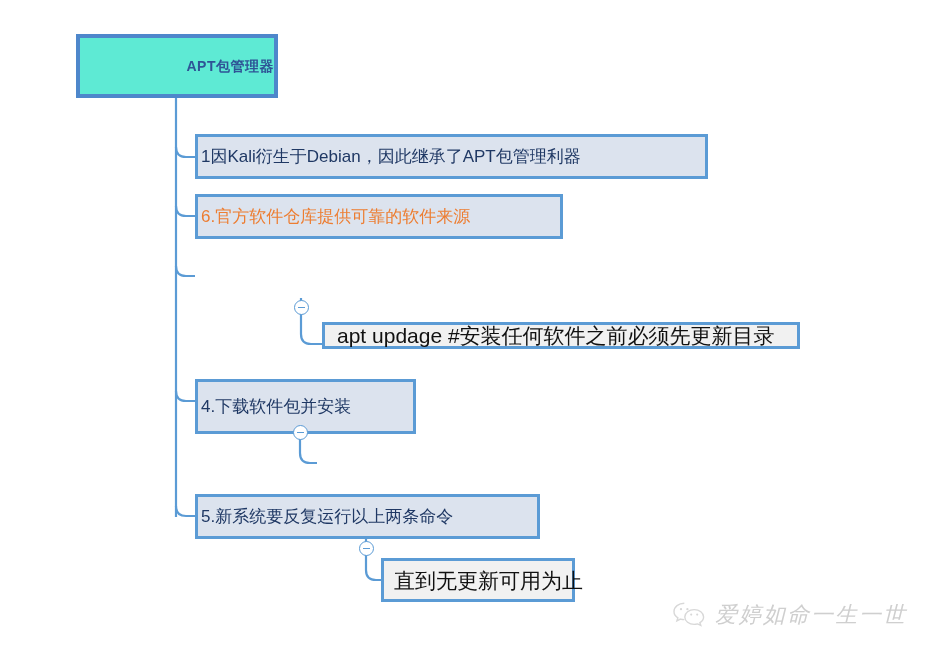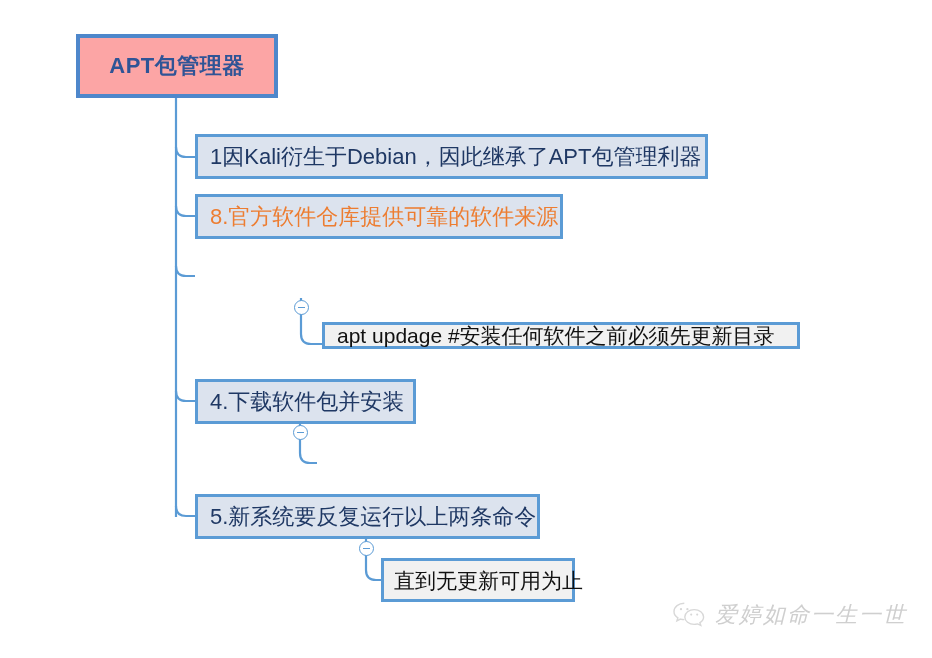--- a/index.html
+++ b/index.html
@@ -30,33 +30,33 @@
   .node {
     position: absolute;
     box-sizing: border-box;
     display: flex;
     align-items: center;
     white-space: nowrap;
     line-height: 1;
   }
   .node-root {
     border: 4px solid #4E87CB;
-    background: #fca5a5;
+    background: #5eead4;
     color: #2F5496;
     font-weight: bold;
-    font-size: 22px;
-    justify-content: center;
+    font-size: 14px;
+    justify-content: flex-end;
     letter-spacing: 0.5px;
   }
   .node-branch {
     border: 3px solid #5B9BD5;
     background: #DCE3EE;
     color: #1F3864;
-    font-size: 22px;
-    padding-left: 12px;
+    font-size: 17px;
+    padding-left: 3px;
   }
   .node-branch.accent {
     color: #ED7D31;
   }
   .node-leaf {
     border: 3px solid #5B9BD5;
     background: #F1F1F1;
     color: #111111;
     font-size: 21px;
     padding-left: 12px;
@@ -123,30 +123,30 @@
 
   <div class="node node-root" style="left:76px; top:34px; width:202px; height:64px;">
     <span>APT包管理器</span>
   </div>
 
   <div class="node node-branch" style="left:195px; top:134px; width:513px; height:45px;">
     <span>1因Kali衍生于Debian，因此继承了APT包管理利器</span>
   </div>
 
   <div class="node node-branch accent" style="left:195px; top:194px; width:368px; height:45px;">
-    <span>8.官方软件仓库提供可靠的软件来源</span>
+    <span>6.官方软件仓库提供可靠的软件来源</span>
   </div>
 
   <div class="toggle" style="left:294px; top:300px;"></div>
 
   <div class="node node-leaf" style="left:322px; top:322px; width:478px; height:27px;">
     <span>apt updage #安装任何软件之前必须先更新目录</span>
   </div>
 
-  <div class="node node-branch" style="left:195px; top:379px; width:221px; height:45px;">
+  <div class="node node-branch" style="left:195px; top:379px; width:221px; height:55px;">
     <span>4.下载软件包并安装</span>
   </div>
   <div class="toggle" style="left:293px; top:425px;"></div>
 
 
   <div class="node node-branch" style="left:195px; top:494px; width:345px; height:45px;">
     <span>5.新系统要反复运行以上两条命令</span>
   </div>
   <div class="toggle" style="left:359px; top:541px;"></div>
 

